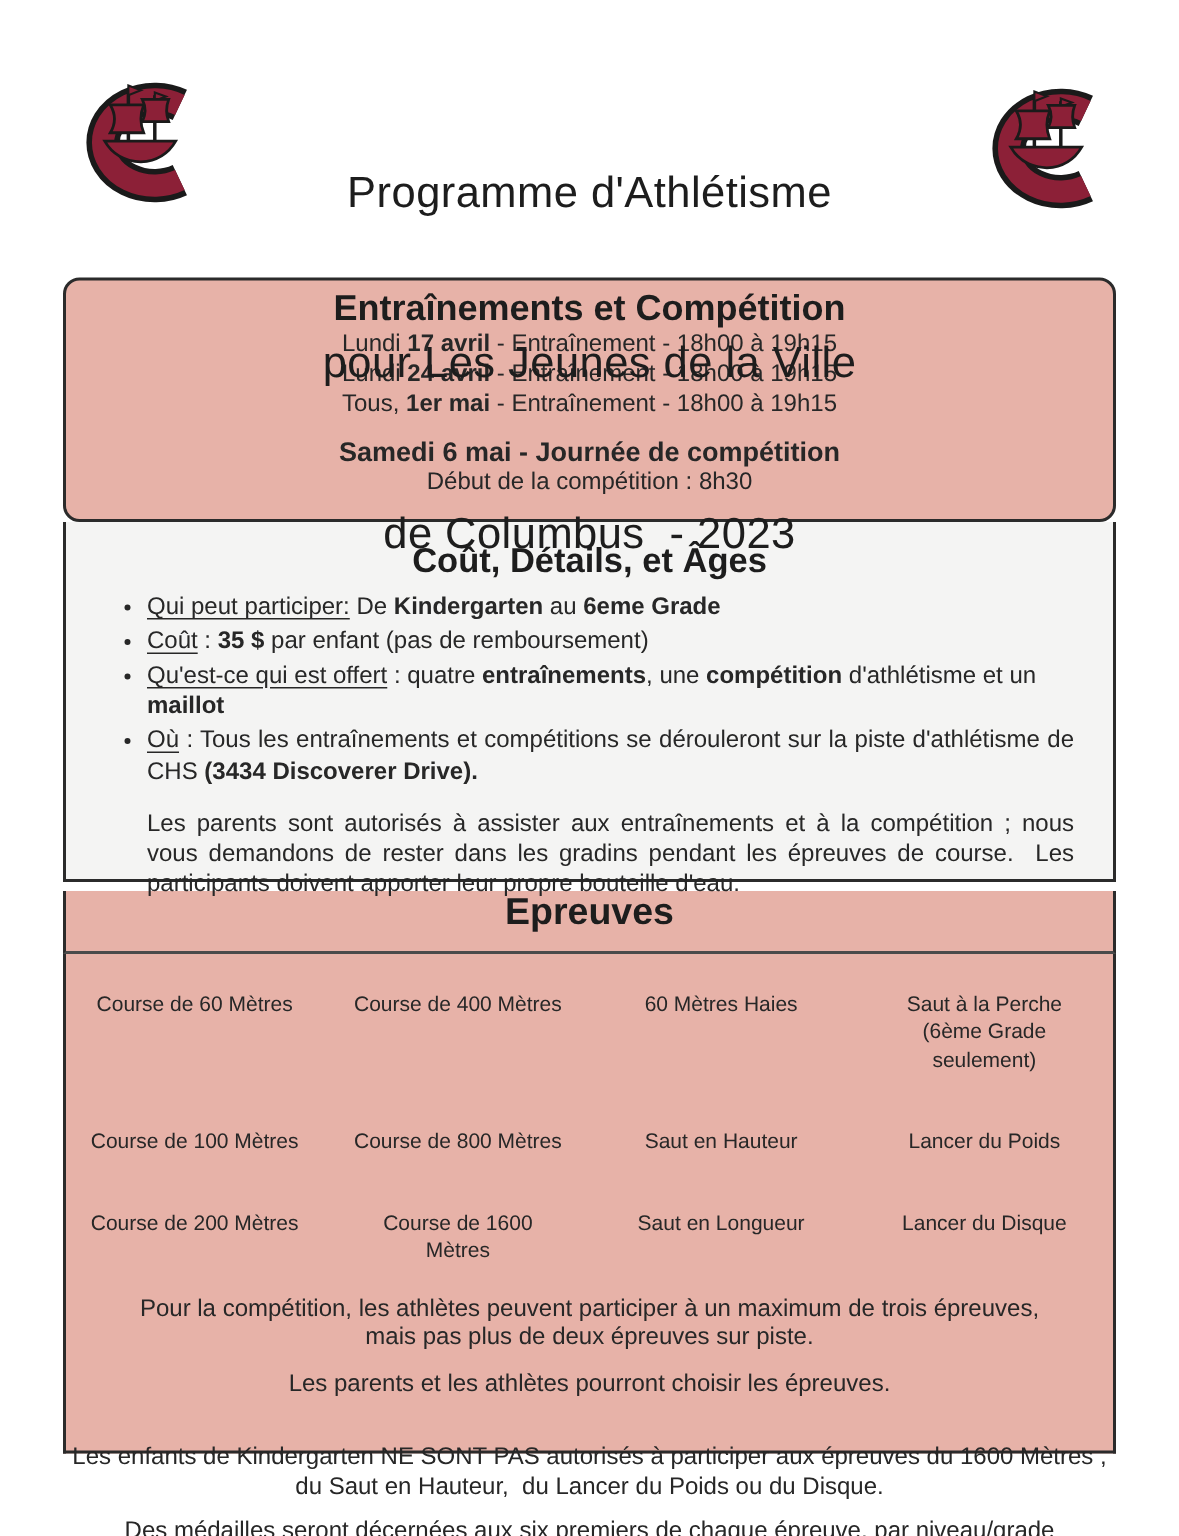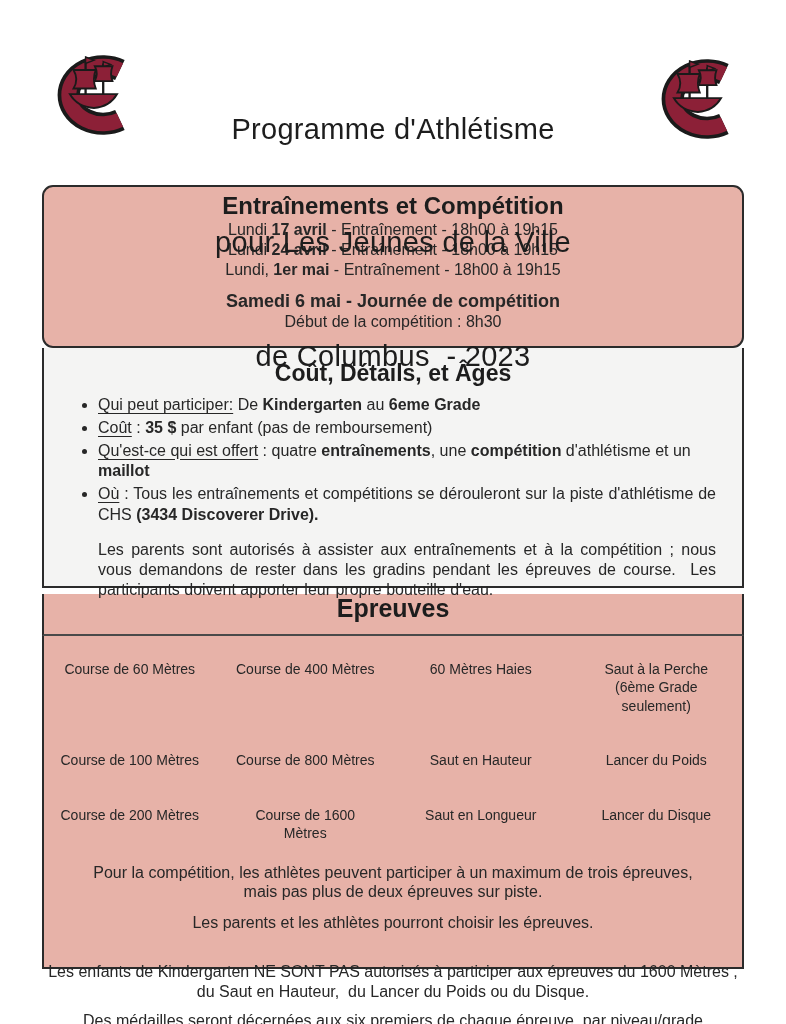--- a/index.html
+++ b/index.html
@@ -93,21 +93,21 @@
     </svg>
   </div>
 
   <div class="boxes">
 
     <section class="box pink sec-training">
       <h2>Entraînements et Compétition</h2>
       <div id="schedule-list">
           <div class="schedule-line"><span>Lundi </span><span class="b">17 avril</span><span> - Entraînement - 18h00 à 19h15</span></div>
           <div class="schedule-line"><span>Lundi </span><span class="b">24 avril</span><span> - Entraînement - 18h00 à 19h15</span></div>
-          <div class="schedule-line"><span>Lundi, </span><span class="b">1er mai</span><span> - Entraînement - 18h00 à 19h15</span></div>
+          <div class="schedule-line"><span>Tous, </span><span class="b">1er mai</span><span> - Entraînement - 18h00 à 19h15</span></div>
         </div>
       <p class="comp-day">Samedi 6 mai - Journée de compétition</p>
       <p class="comp-start">Début de la compétition : 8h30</p>
     </section>
 
     <section class="box light sec-details">
       <h2>Coût, Détails, et Âges</h2>
       <ul id="details-bullets">
           <li><span class="u">Qui peut participer:</span><span> De </span><span class="b">Kindergarten</span><span> au </span><span class="b">6eme Grade</span></li>
           <li><span class="u">Coût</span><span> : </span><span class="b">35 $</span><span> par enfant (pas de remboursement)</span></li>

